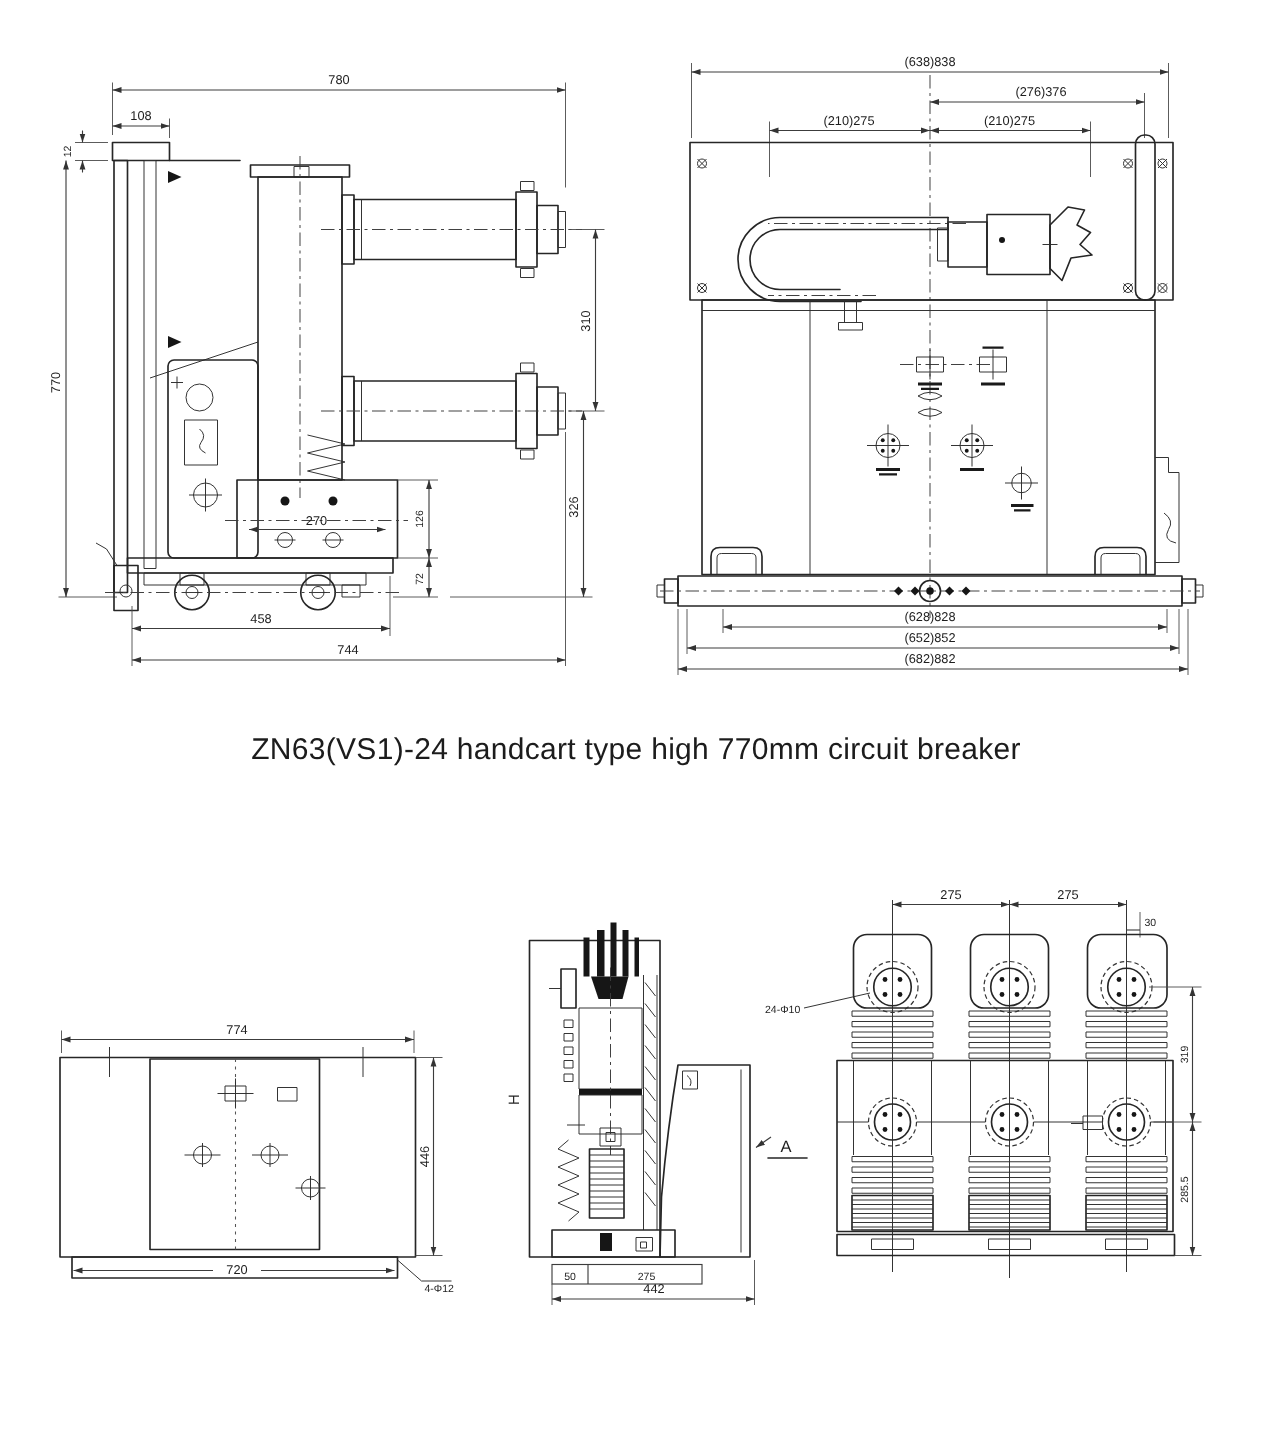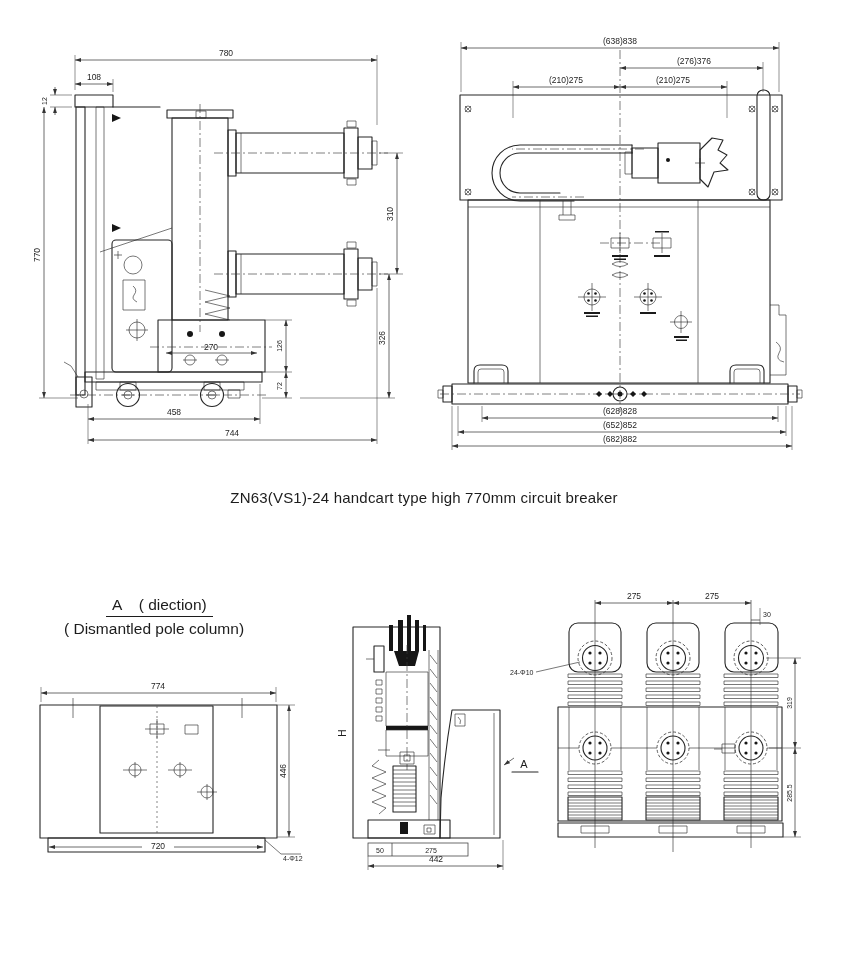--- a/index.html
+++ b/index.html
@@ -1,20 +1,20 @@
 <!DOCTYPE html>
 <html><head>
 <meta charset="utf-8">
 <style>
   html,body{margin:0;padding:0;background:#ffffff;}
   .page{position:relative;width:848px;height:965px;background:#ffffff;overflow:hidden;
         font-family:"Liberation Sans",sans-serif;}
   .layer{position:absolute;left:0;}
   .caption{position:absolute;left:0;width:848px;text-align:center;color:#1c1c1c;
-           font-size:15px;letter-spacing:0.2px;}
+           font-size:20px;letter-spacing:0.2px;}
   .vlabels{position:absolute;left:64px;top:596px;color:#1c1c1c;font-size:15.5px;z-index:3;}
   .vlabel1{display:inline-block;white-space:pre;border-bottom:1.4px solid #1c1c1c;
            padding:0 6px 2px 6px;margin-left:42px;}
   .vlabel2{white-space:pre;margin-top:3px;}
   
   .ol{fill:none;stroke:#262626;stroke-width:1.1;stroke-linejoin:round;stroke-linecap:round;}
   .tl{fill:none;stroke:#2e2e2e;stroke-width:0.65;stroke-linejoin:round;}
   .dim{fill:none;stroke:#3c3c3c;stroke-width:0.75;}
   .ext{fill:none;stroke:#4a4a4a;stroke-width:0.6;}
   .cl{fill:none;stroke:#3c3c3c;stroke-width:0.65;stroke-dasharray:9 3 2 3;}
@@ -310,24 +310,20 @@
     <text class="dtext" x="620" y="428" text-anchor="middle">(652)852</text>
     <line class="ext" x1="452" y1="406" x2="452" y2="450"></line>
     <line class="ext" x1="792" y1="406" x2="792" y2="450"></line>
     <line class="dim" x1="452" y1="446" x2="792" y2="446" marker-start="url(#ar)" marker-end="url(#ar)"></line>
     <text class="dtext" x="620" y="442" text-anchor="middle">(682)882</text>
   </g>
 </svg>
 
 <div class="caption" style="top:489px">ZN63(VS1)-24 handcart type high 770mm circuit breaker</div>
 
-<div class="vlabels">
-  <div class="vlabel1">A    ( diection)</div>
-  <div class="vlabel2">( Dismantled pole column)</div>
-</div>
 
 <svg class="layer" style="top:588px" width="848" height="300" viewBox="0 588 848 300">
   <defs>
     <marker id="ar2" markerWidth="9" markerHeight="7" refX="8" refY="3" orient="auto-start-reverse">
       <path d="M0,0.4 L8,3 L0,5.6 Z" fill="#333"></path>
     </marker>
   </defs>
 
   <g>
     <line class="ext" x1="41" y1="702" x2="41" y2="687"></line>

